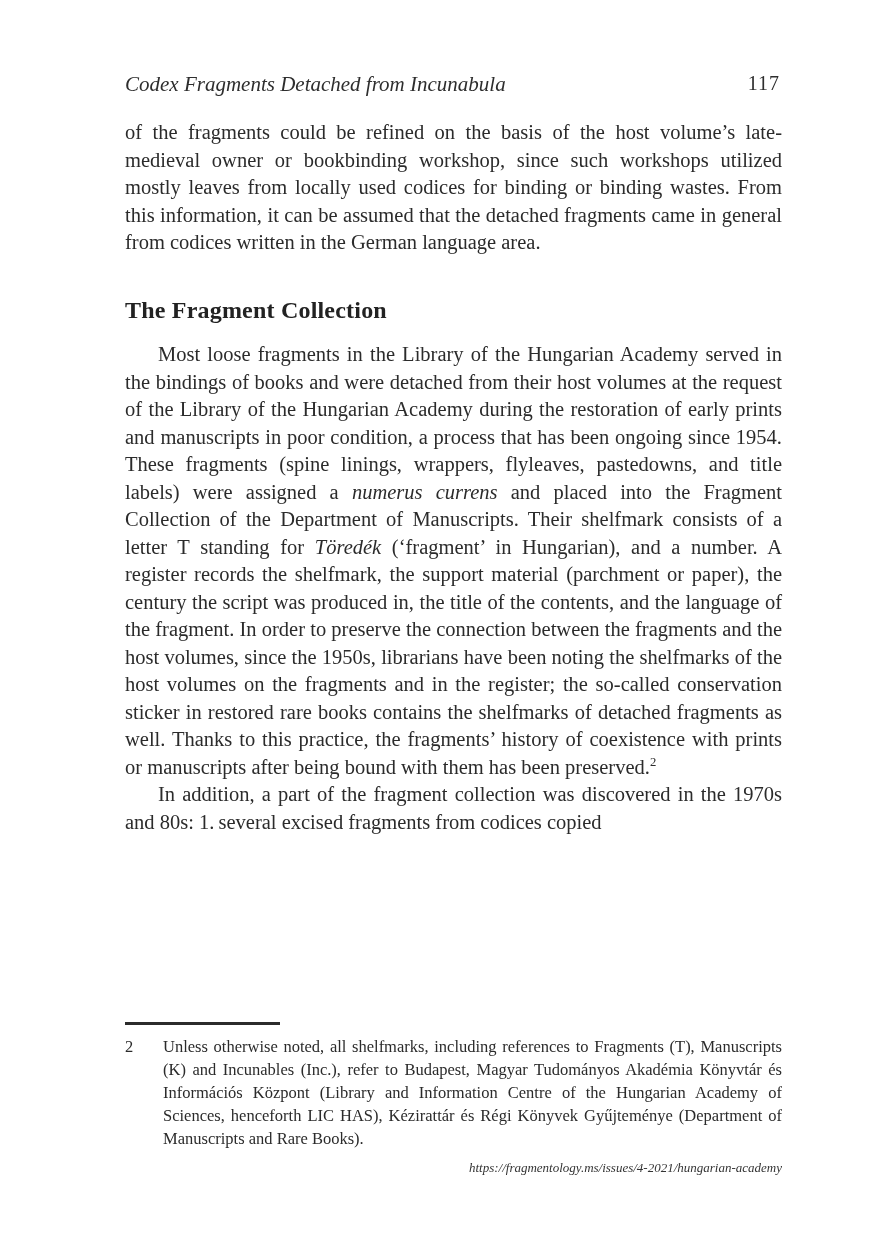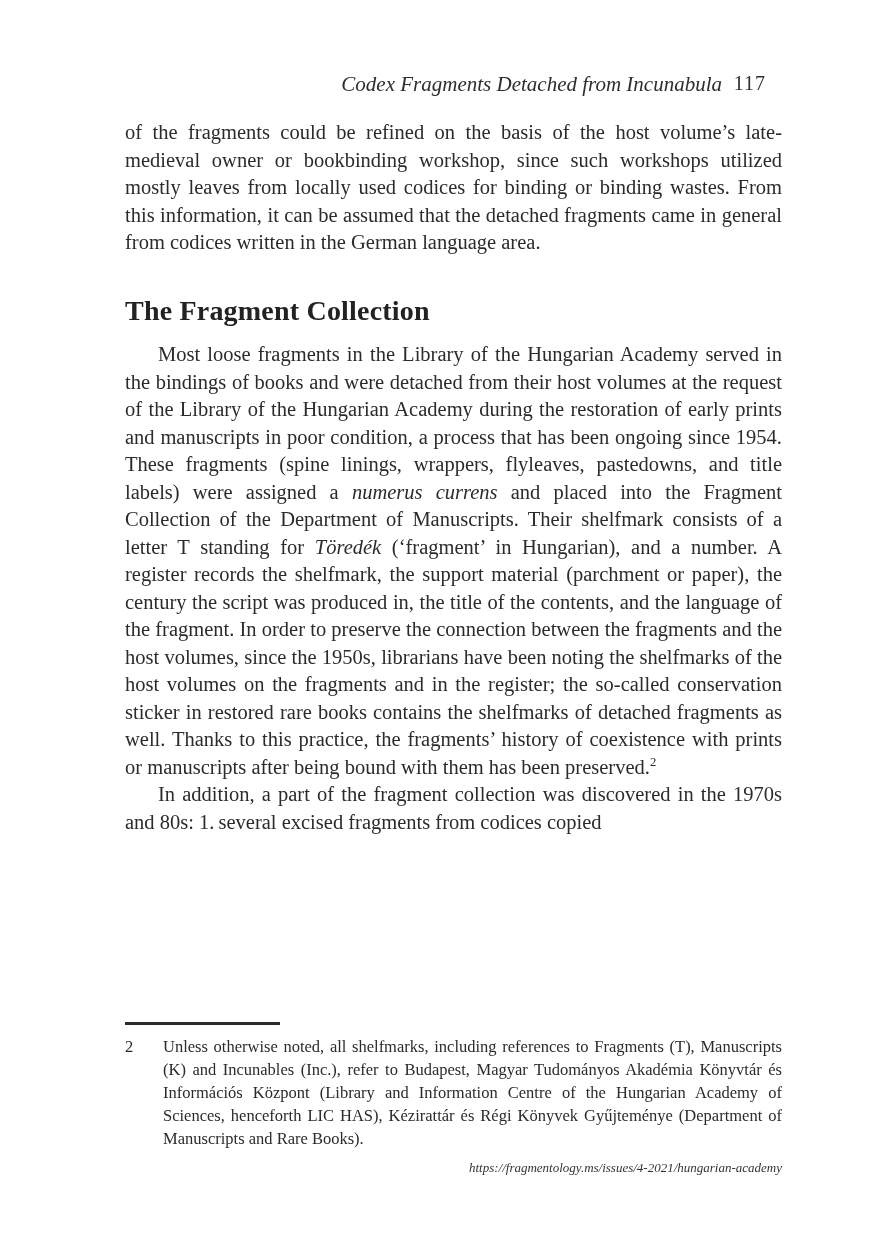--- a/index.html
+++ b/index.html
@@ -24,43 +24,43 @@
   }
   .running-head {
     position: relative;
     height: 30px;
     font-size: 21px;
     font-style: italic;
     color: #2e2e2e;
   }
   .running-title {
     display: block;
-    text-align: right;
+    text-align: left;
     padding-right: 60px; 
   }
   .folio {
     position: absolute;
-    right: 16px;
+    right: 2px;
     top: 0;
     font-style: normal;
     font-size: 20px;
     letter-spacing: 1px;
     font-variant-numeric: oldstyle-nums;
   }
   .body-text {
     font-size: 20.5px;
     line-height: 27.5px;
     text-align: justify;
   }
   .para { margin: 0; }
   .para.first { margin-top: 17px; }
   .para.indent { text-indent: 33px; }
   .section-heading {
     margin: 40px 0 17px 0;
-    font-size: 28px;
+    font-size: 24px;
     font-weight: bold;
     color: #222222;
     letter-spacing: 0.2px;
   }
   sup {
     font-size: 0.62em;
     line-height: 0;
     vertical-align: super;
   }
   .footnote-block {

